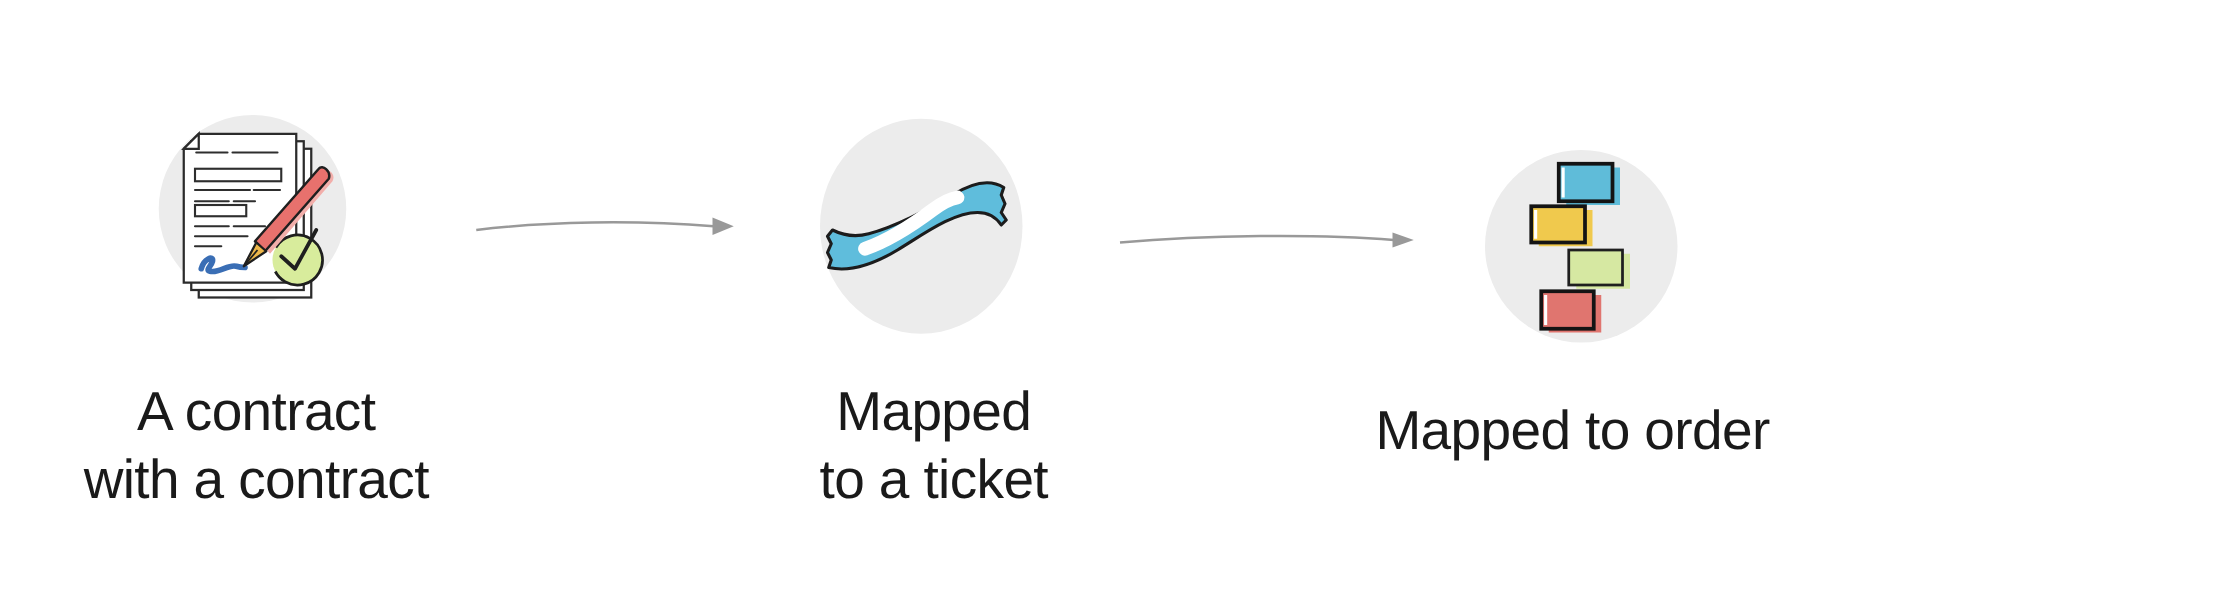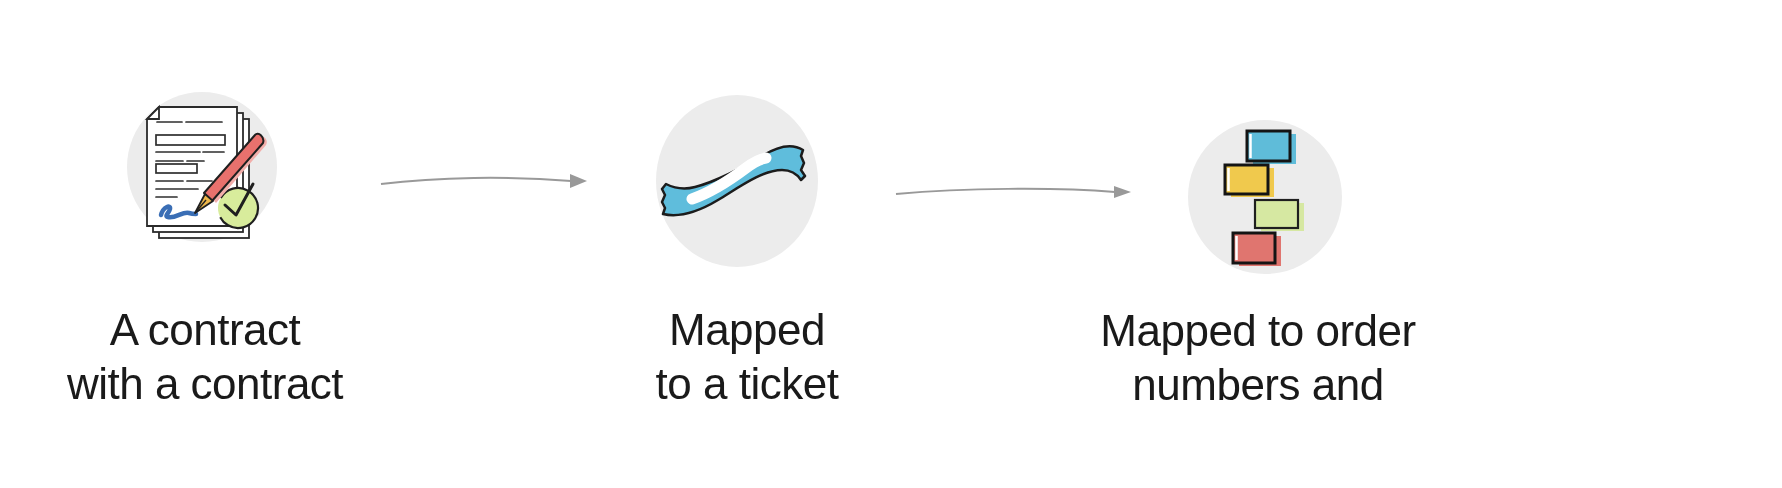--- a/index.html
+++ b/index.html
@@ -8,21 +8,21 @@
     font-family:"Liberation Sans", sans-serif;overflow:hidden;
   }
   .icon{position:absolute;}
   .caption{
     position:absolute;color:#1a1a1a;font-size:44px;line-height:54px;
     text-align:center;letter-spacing:-0.5px;
   }
   .caption div{white-space:nowrap;}
   #c1{left:25px;top:303px;width:360px;}
   #c2{left:572px;top:303px;width:350px;}
-  #c3{left:1068px;top:304px;width:380px;}
+  #c3{left:1068px;top:318px;width:380px;}
 </style>
 </head>
 <body>
 
 <div class="stage">
 
   <svg class="icon" style="left:125px;top:88px" width="160" height="160" viewBox="0 0 160 160">
     <circle cx="77" cy="79" r="75" fill="#ececec"></circle>
     <g stroke="#2b2b2b" stroke-width="1.8" fill="#ffffff">
       <rect x="34" y="31" width="90" height="119"></rect>
@@ -134,16 +134,15 @@
   <div class="caption" id="c1">
     <div>A contract</div>
     <div>with a contract</div>
   </div>
   <div class="caption" id="c2">
     <div>Mapped</div>
     <div>to a ticket</div>
   </div>
   <div class="caption" id="c3">
     <div>Mapped to order</div>
-    <div>numbers and</div>
   </div>
 
 </div>
 
 </body></html>

